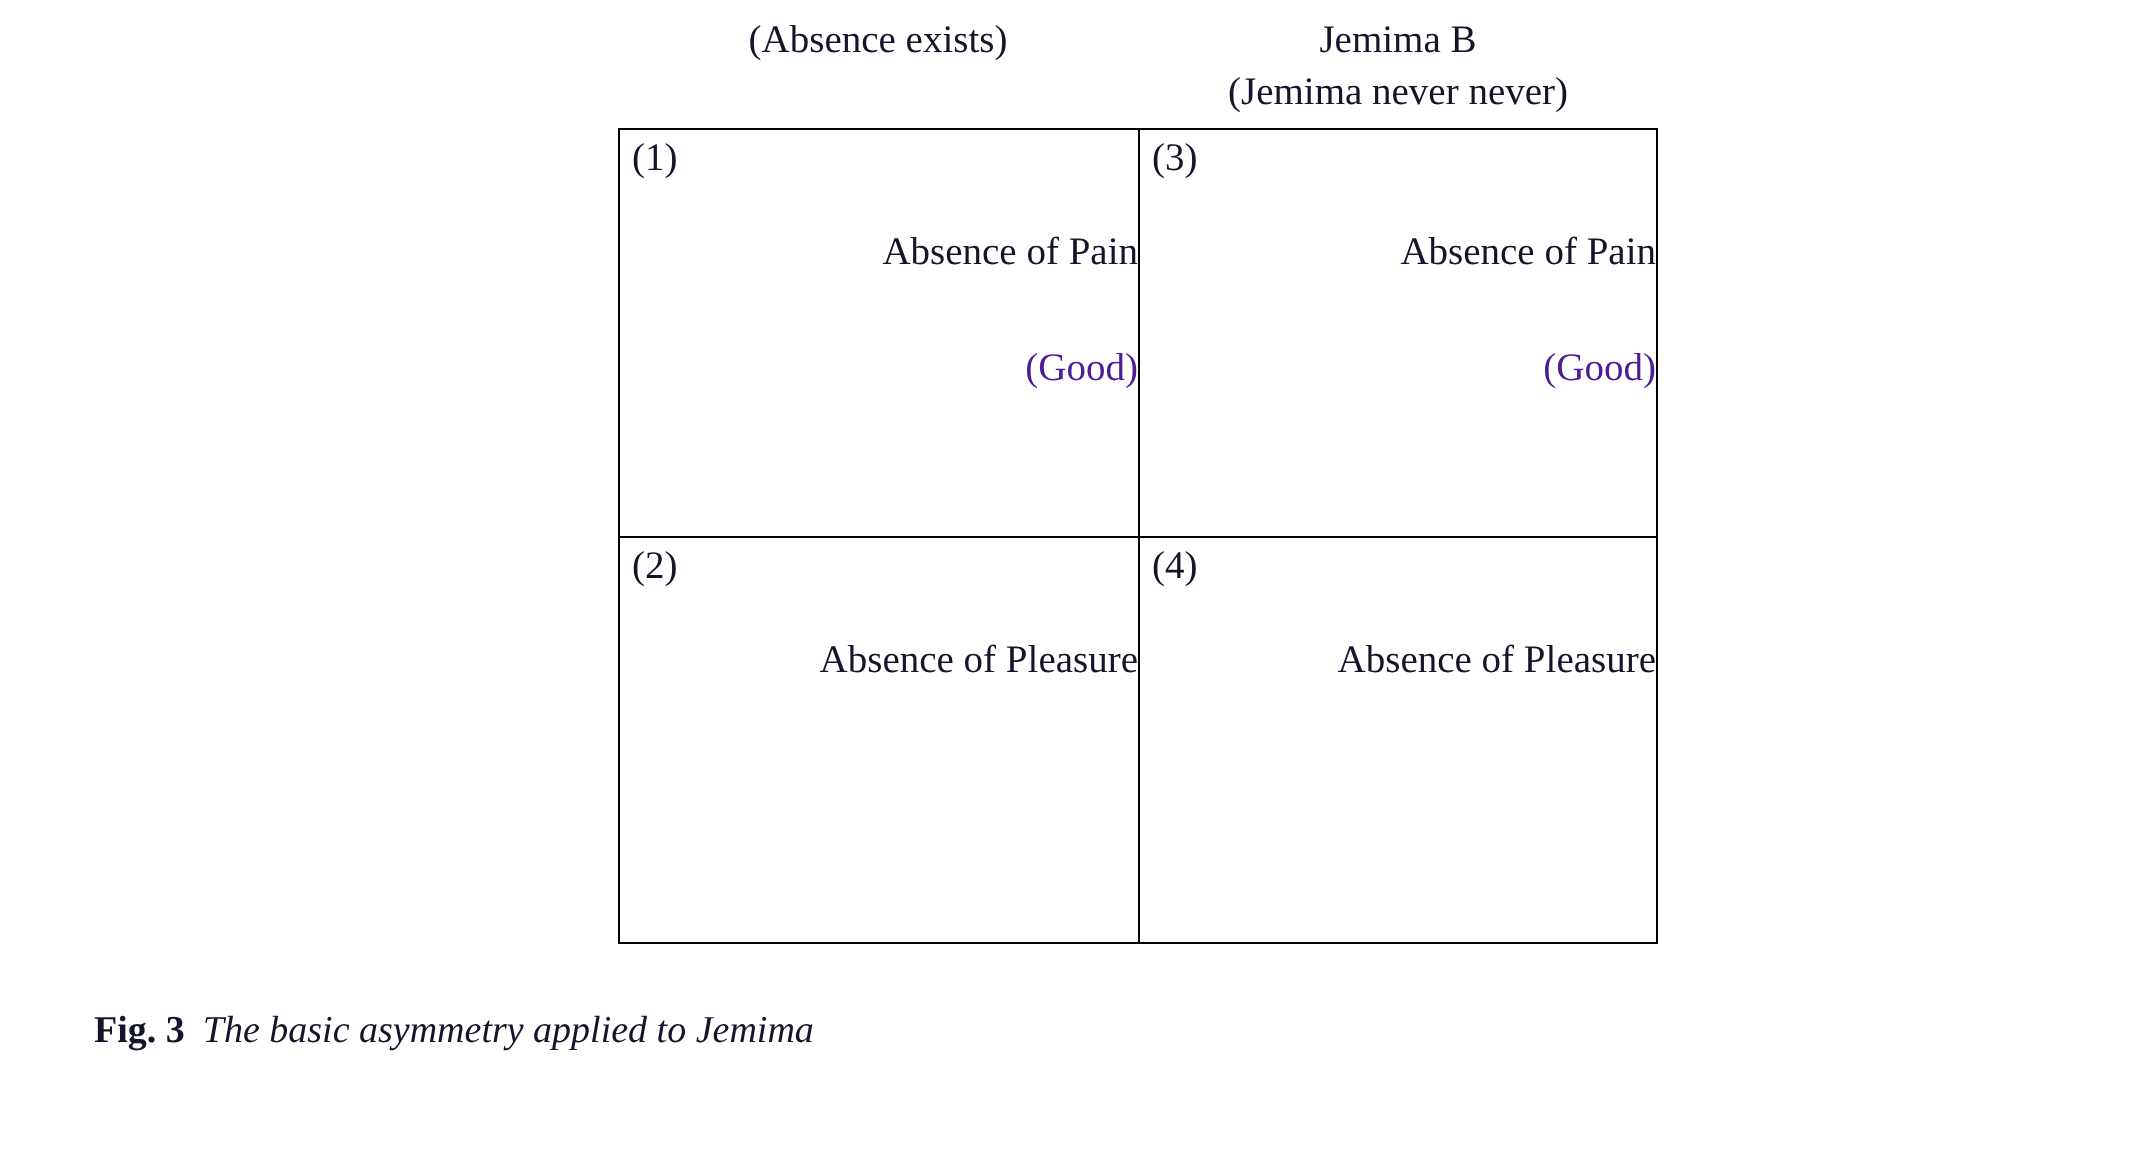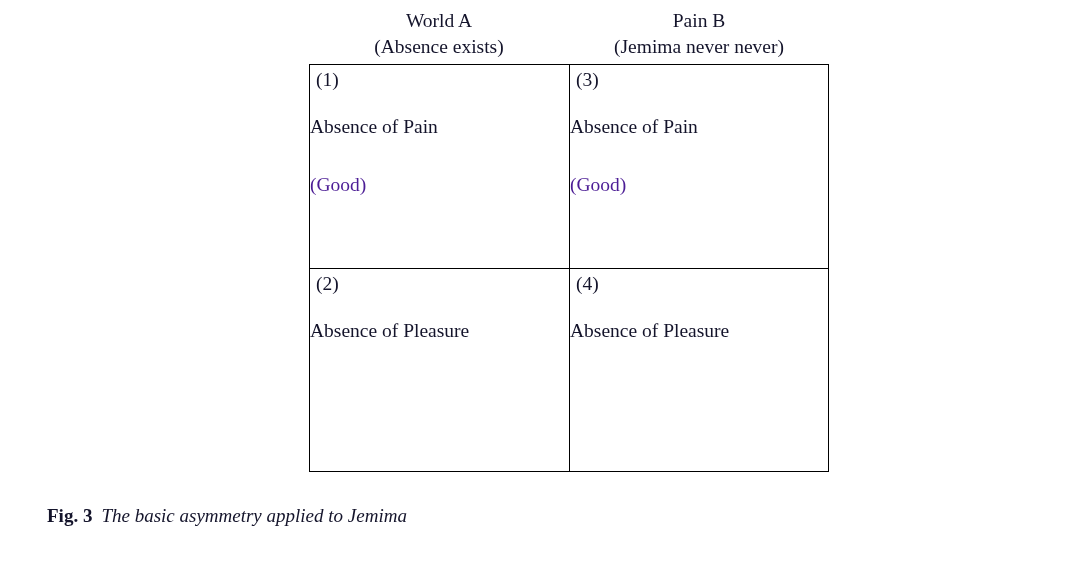--- a/index.html
+++ b/index.html
@@ -86,21 +86,21 @@
     font-size: 19.5px;
     line-height: 1.25;
     color: #14142b;
   }
 
   .cell-body {
     position: absolute;
     left: 0;
     right: 0;
     top: 50px;
-    text-align: left;
+    text-align: right;
   }
 
   .cell-label {
     font-size: 19.5px;
     line-height: 1.25;
     color: #14142b;
     margin: 0;
   }
 
   .cell-value {
@@ -131,25 +131,24 @@
     font-style: italic;
   }
 </style>
 </head>
 <body>
 
 <div class="figure-wrap">
 
   <div class="col-headers">
     <div class="col-header">
-      <span class="ch-title">World A</span>
       <span class="ch-sub">(Absence exists)</span>
     </div>
     <div class="col-header">
-      <span class="ch-title">Pain B</span>
+      <span class="ch-title">Jemima B</span>
       <span class="ch-sub">(Jemima never never)</span>
     </div>
   </div>
 
   <div class="matrix">
 
     <div class="cell">
       <span class="cell-index">(1)</span>
       <div class="cell-body">
         <p class="cell-label">Absence of Pain</p>

